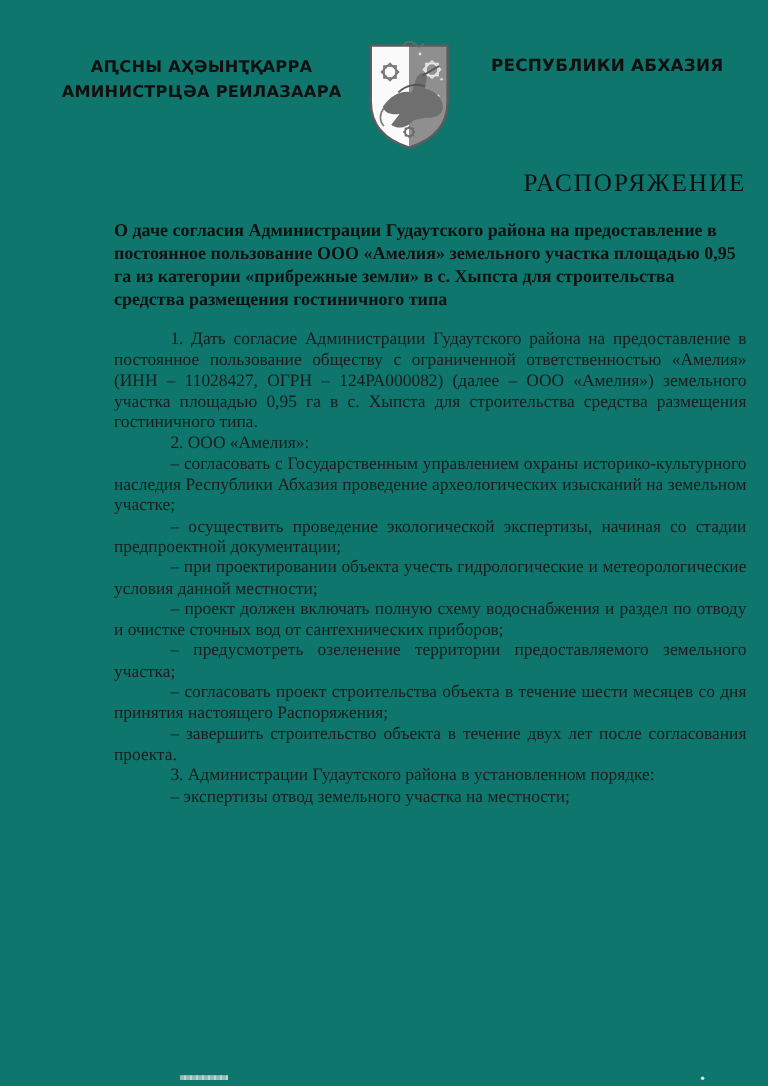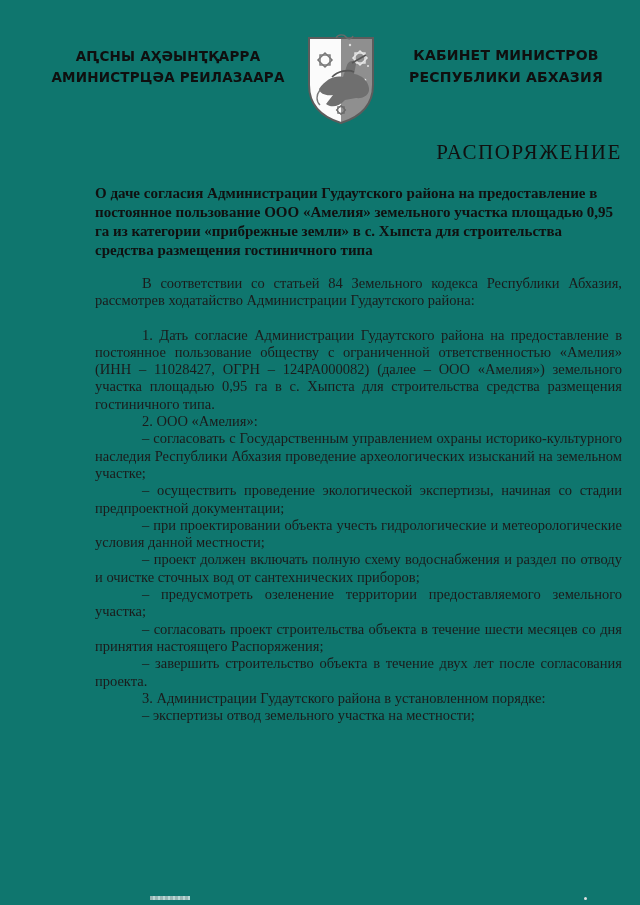--- a/index.html
+++ b/index.html
@@ -117,32 +117,30 @@
           </g>
         </g>
 
         <path d="M7,5 L71,5 L71,52 C71,75 55,85 39,90 C23,85 7,75 7,52 Z" fill="none" stroke="#5c5c5c" stroke-width="2"></path>
 
         <path d="M34,5 C36,1 42,1 44,4 C46,7 50,6 51,3" stroke="#6a6a6a" stroke-width="1.4" fill="none"></path>
       </svg>
     </div>
 
     <div class="head-block head-right">
-      <div>КАБИНЕТ МИНИСТРОВ</div>
       <div>РЕСПУБЛИКИ АБХАЗИЯ</div>
     </div>
   </header>
 
   <div class="content">
     <h1 class="doc-type">РАСПОРЯЖЕНИЕ</h1>
 
     <h2 class="doc-title">О даче согласия Администрации Гудаутского района на предоставление в постоянное пользование ООО «Амелия» земельного участка площадью 0,95 га из категории «прибрежные земли» в с. Хыпста для строительства средства размещения гостиничного типа</h2>
 
     <main class="body-text">
-      <p class="after-gap">В соответствии со статьей 84 Земельного кодекса Республики Абхазия, рассмотрев ходатайство Администрации Гудаутского района:</p>
       <p>1. Дать согласие Администрации Гудаутского района на предоставление в постоянное пользование обществу с ограниченной ответственностью «Амелия» (ИНН – 11028427, ОГРН – 124РА000082) (далее – ООО «Амелия») земельного участка площадью 0,95 га в с. Хыпста для строительства средства размещения гостиничного типа.</p>
       <p>2. ООО «Амелия»:</p>
       <p>– согласовать с Государственным управлением охраны историко-культурного наследия Республики Абхазия проведение археологических изысканий на земельном участке;</p>
       <p>– осуществить проведение экологической экспертизы, начиная со стадии предпроектной документации;</p>
       <p>– при проектировании объекта учесть гидрологические и метеорологические условия данной местности;</p>
       <p>– проект должен включать полную схему водоснабжения и раздел по отводу и очистке сточных вод от сантехнических приборов;</p>
       <p>– предусмотреть озеленение территории предоставляемого земельного участка;</p>
       <p>– согласовать проект строительства объекта в течение шести месяцев со дня принятия настоящего Распоряжения;</p>
       <p>– завершить строительство объекта в течение двух лет после согласования проекта.</p>
       <p>3. Администрации Гудаутского района в установленном порядке:</p>

